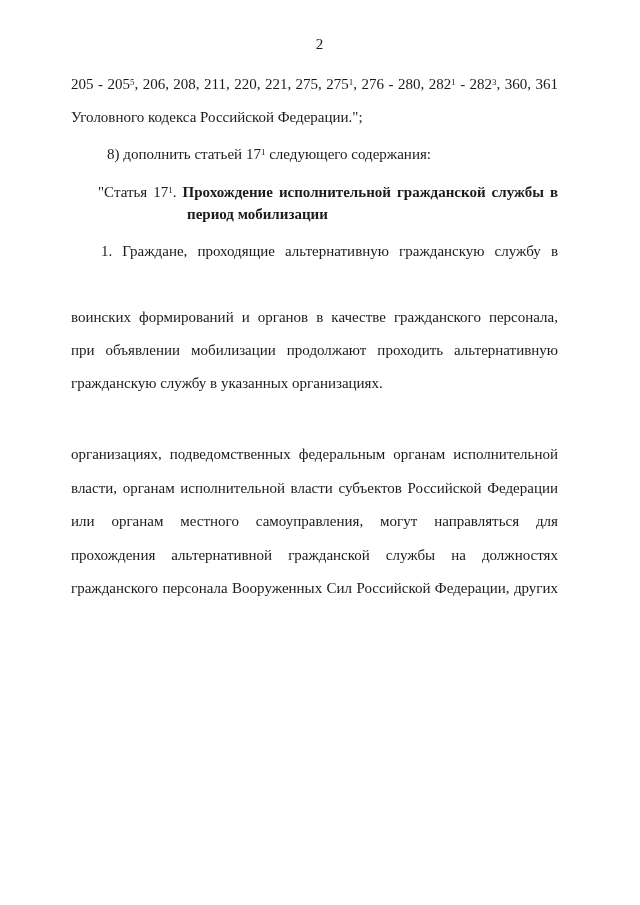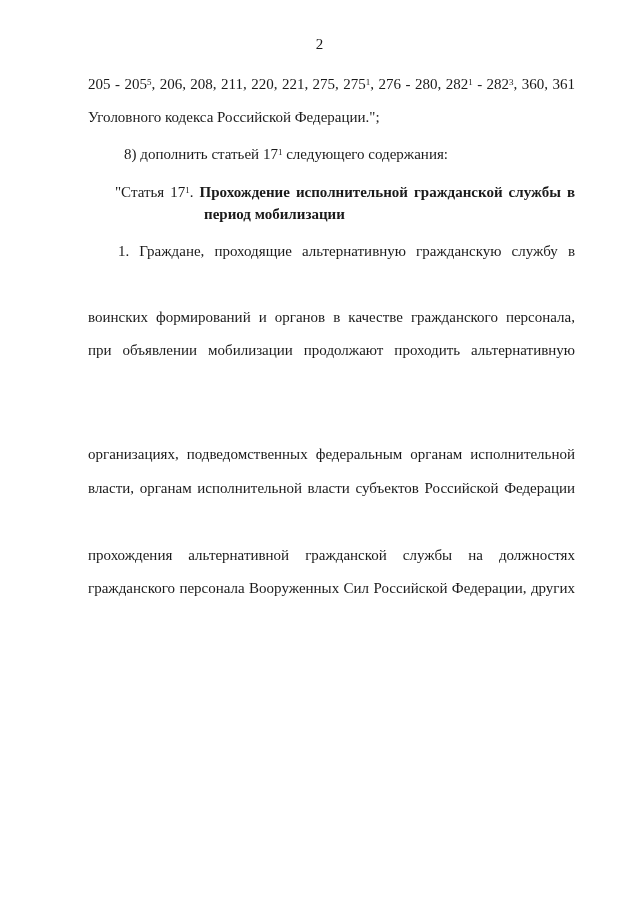--- a/index.html
+++ b/index.html
@@ -20,21 +20,21 @@
     position: absolute;
     top: 34px;
     left: 76px;
     width: 487px;
     text-align: center;
     font-size: 15px;
     line-height: 20px;
   }
   .content {
     position: absolute;
-    left: 88px;
+    left: 71px;
     top: 0;
     width: 487px;
     height: 905px;
     text-decoration: underline;
   }
   .line {
     position: absolute;
     left: 0;
     width: 487px;
     font-size: 15px;
@@ -62,18 +62,20 @@
   <div class="page-number">2</div>
   <div class="content">
       <div class="line just" style="top: 74px;"><span>205 - 205</span><span class="sup">5</span><span>, 206, 208, 211, 220, 221, 275, 275</span><span class="sup">1</span><span>, 276 - 280, 282</span><span class="sup">1</span><span> - 282</span><span class="sup">3</span><span>, 360, 361</span></div>
       <div class="line" style="top: 107px;"><span>Уголовного кодекса Российской Федерации.";</span></div>
       <div class="line" style="top: 144px; text-indent: 36px;"><span>8) дополнить статьей 17</span><span class="sup">1</span><span> следующего содержания:</span></div>
       <div class="line just" style="top: 182px; text-indent: 27px;"><span>"Статья 17</span><span class="sup">1</span><span>. </span><span class="b">Прохождение исполнительной гражданской службы в</span></div>
       <div class="line" style="top: 204px; text-indent: 116px;"><span class="b">период мобилизации</span></div>
       <div class="line just" style="top: 241px; text-indent: 30px;"><span>1. Граждане, проходящие альтернативную гражданскую службу в</span></div>
       <div class="line just" style="top: 307px;"><span>воинских формирований и органов в качестве гражданского персонала,</span></div>
       <div class="line just" style="top: 340px;"><span>при объявлении мобилизации продолжают проходить альтернативную</span></div>
+      <div class="line" style="top: 373px;"><span>гражданскую службу в указанных организациях.</span></div>
       <div class="line just" style="top: 444px;"><span>организациях, подведомственных федеральным органам исполнительной</span></div>
       <div class="line just" style="top: 478px;"><span>власти, органам исполнительной власти субъектов Российской Федерации</span></div>
+      <div class="line just" style="top: 511px;"><span>или органам местного самоуправления, могут направляться для</span></div>
       <div class="line just" style="top: 545px;"><span>прохождения альтернативной гражданской службы на должностях</span></div>
       <div class="line just" style="top: 578px;"><span>гражданского персонала Вооруженных Сил Российской Федерации, других</span></div>
     </div>
 </div>
 
 </body></html>

